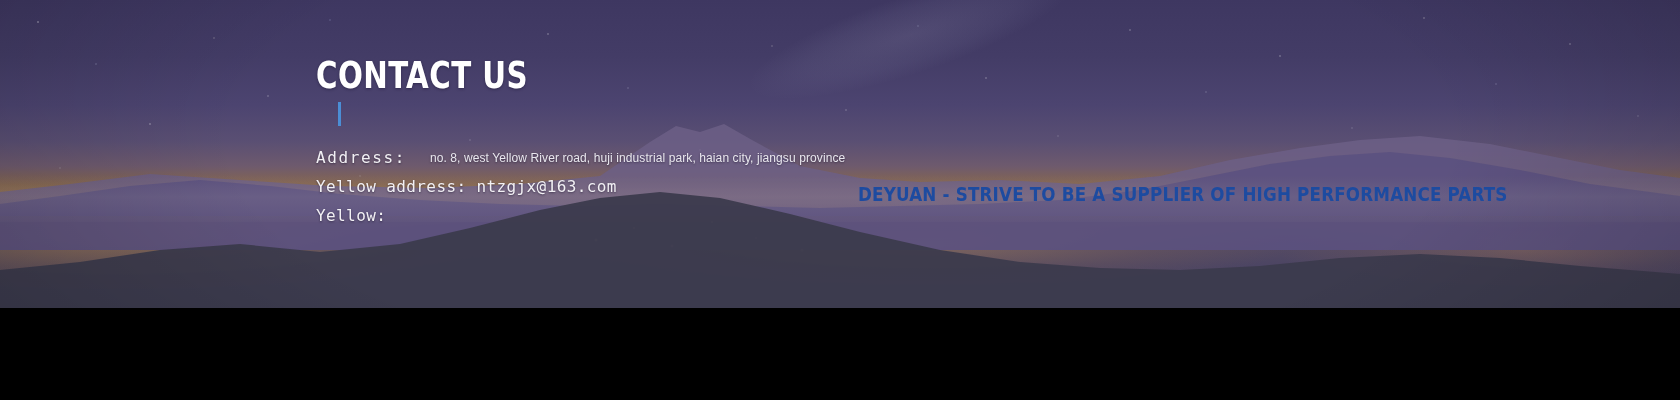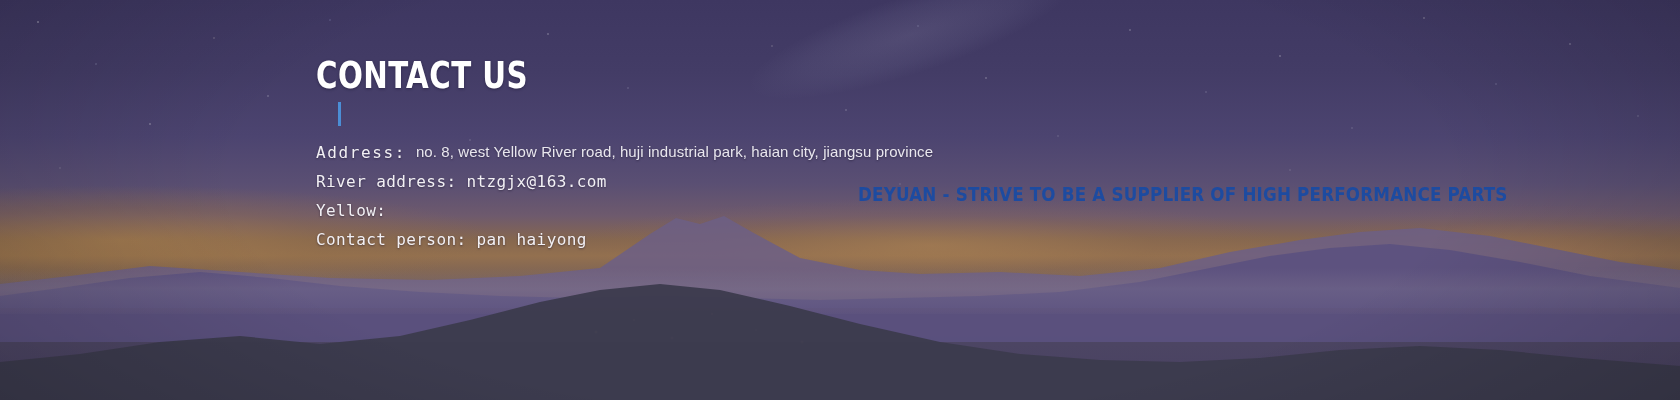--- a/index.html
+++ b/index.html
@@ -7,21 +7,21 @@
     padding: 0;
     background: #000;
   }
   body {
     font-family: "Liberation Sans", sans-serif;
   }
 
   .banner {
     position: relative;
     width: 1680px;
-    height: 400px;
+    height: 308px;
     overflow: hidden;
     background: #413a63;
   }
 
   
   .sky {
     position: absolute;
     inset: 0;
     background:
       linear-gradient(to bottom,
@@ -185,38 +185,38 @@
 
   .details {
     position: absolute;
     left: 316px;
     top: 143px;
     color: #f2f0f4;
     font-family: "DejaVu Sans Mono", "Liberation Mono", monospace;
   }
   .detail-row {
     display: flex;
-    align-items: flex-start;
+    align-items: center;
     height: 29px;
     white-space: nowrap;
     text-shadow: 0 1px 2px rgba(25,20,45,0.5);
   }
   .detail-label,
   .detail-value {
     font-size: 16px;
     letter-spacing: 0.4px;
   }
   .detail-row.address .detail-label {
     letter-spacing: 1.6px;
   }
   .detail-row.address .detail-value {
     font-family: "Liberation Sans", sans-serif;
-    font-size: 15px;
+    font-size: 12px;
     letter-spacing: 0.1px;
-    margin-left: 10px;
+    margin-left: 24px;
     color: #e9e7ee;
   }
   .detail-sep { width: 0.62em; }
 
   .slogan {
     position: absolute;
     left: 858px;
     top: 184px;
     margin: 0;
     color: #1d4ba0;
@@ -277,34 +277,29 @@
     <div class="details">
 
       <div class="detail-row address">
         <span class="detail-label">Address:</span>
         <span class="detail-value">no. 8, west Yellow River road, huji industrial park, haian city, jiangsu province</span>
       </div>
 
 
 
       <div class="detail-row">
-        <span class="detail-label">River address:</span>
+        <span class="detail-label">Yellow address:</span>
         <span class="detail-sep"></span>
         <span class="detail-value">ntzgjx@163.com</span>
       </div>
 
       <div class="detail-row">
         <span class="detail-label">Yellow:</span>
         <span class="detail-sep"></span>
       </div>
 
-      <div class="detail-row">
-        <span class="detail-label">Contact person:</span>
-        <span class="detail-sep"></span>
-        <span class="detail-value">pan haiyong</span>
-      </div>
 
     </div>
 
     <p class="slogan">DEYUAN - STRIVE TO BE A SUPPLIER OF HIGH PERFORMANCE PARTS</p>
 
   </div>
 </div>
 
 </body></html>

